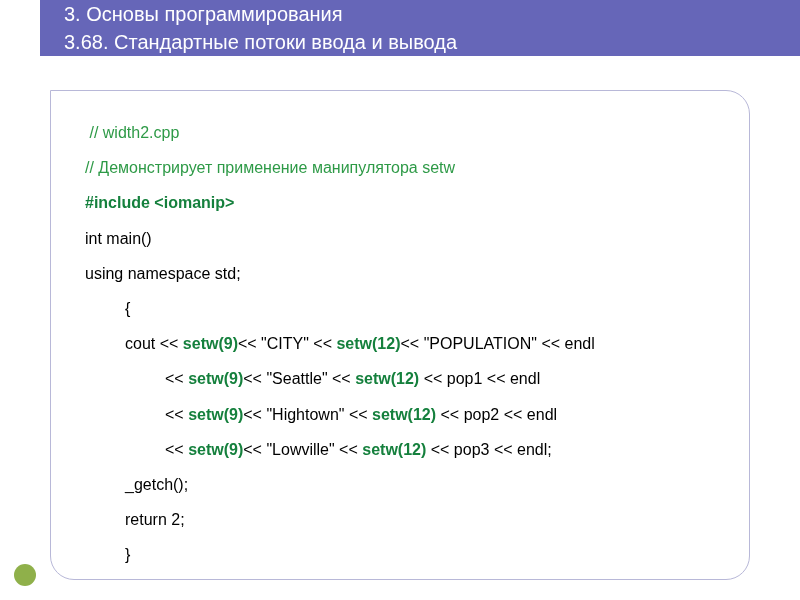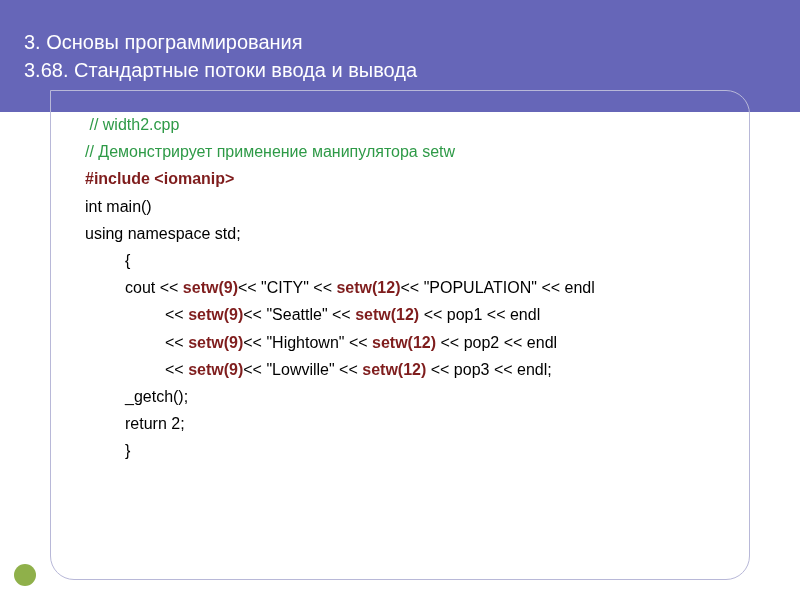--- a/index.html
+++ b/index.html
@@ -8,23 +8,24 @@
     width: 800px;
     height: 600px;
     font-family: Arial, sans-serif;
     background: #fff;
     position: relative;
     overflow: hidden;
   }
   .header {
     background: #6666b8;
     color: #fff;
-    padding: 28px 24px;
+    padding: 0 24px;
     font-size: 20px;
     line-height: 1.4;
+    margin-left: 40px;
   }
   .frame {
     position: absolute;
     top: 90px;
     left: 50px;
     right: 50px;
     bottom: 20px;
     border: 1.5px solid #b8b8d8;
     border-radius: 24px;
     border-top-left-radius: 0;
@@ -38,23 +39,23 @@
     width: 22px;
     height: 22px;
     background: #8fb04a;
     border-radius: 50%;
   }
   .code {
     font-size: 16px;
     line-height: 1.7;
     color: #000;
   }
-  .code div { white-space: pre; }
+  .code div { white-space: pre; margin-top: 8px; }
   .green { color: #2e9a47; }
-  .red  { color: #7f1d1d; font-weight: bold; }
+  .red  { color: #15803d; font-weight: bold; }
   .i1 { padding-left: 40px; }
   .i2 { padding-left: 80px; }
 </style>
 </head>
 <body>
 
 <div class="header">
   <div>3. Основы программирования</div>
   <div>3.68. Стандартные потоки ввода и вывода</div>
 </div>

